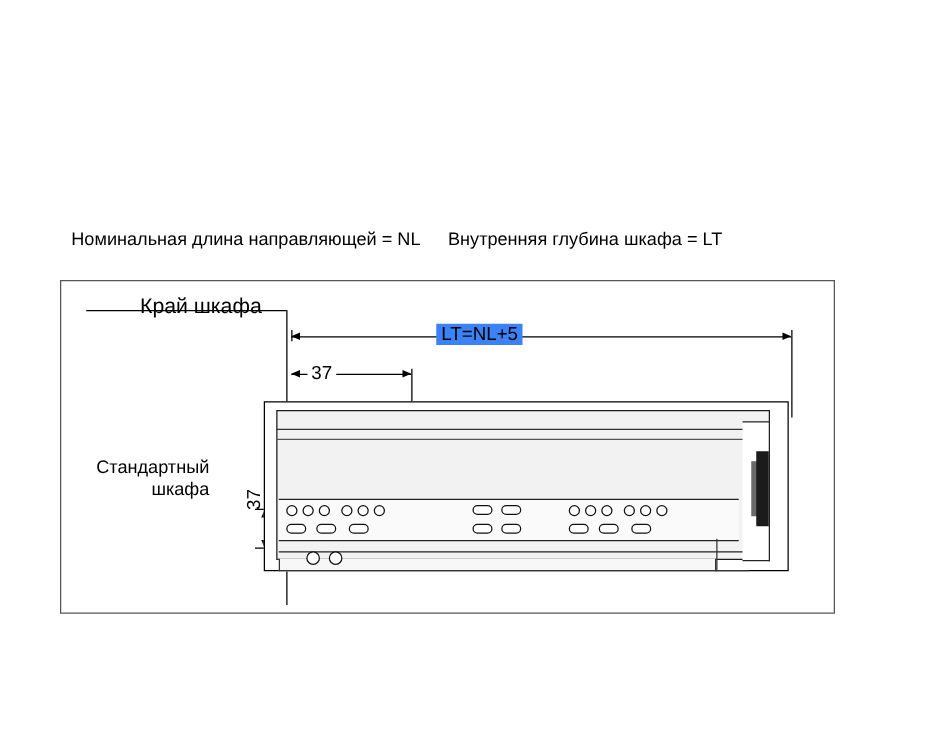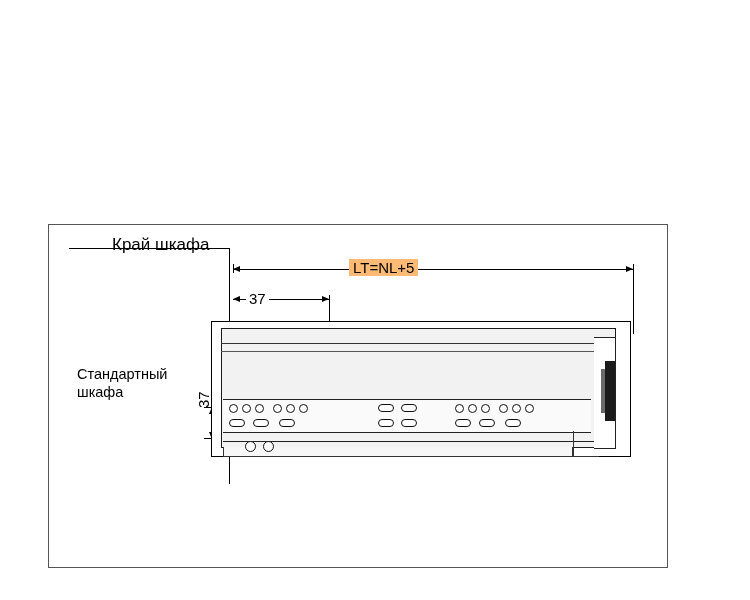--- a/index.html
+++ b/index.html
@@ -55,21 +55,21 @@
     display: inline-block;
     width: 22px;
   }
 
   
   .frame {
     position: absolute;
     left: 48px;
     top: 224px;
     width: 620px;
-    height: 344px;
+    height: 267px;
     border: 1px solid #555555;
     box-sizing: border-box;
     background: #ffffff;
   }
 
   
   .hline {
     position: absolute;
     height: 0;
     border-top: 1px solid #000;
@@ -95,29 +95,30 @@
   }
 
   
   .drawer-label {
     position: absolute;
     left: 28px;
     top: 140px;
     font-size: 14.5px;
     line-height: 18px;
     white-space: nowrap;
+    text-align: right;
   }
 
   
   .dim-lt {
     position: absolute;
     left: 300px;
     top: 34px;
     font-size: 15px;
-    background: #fdba74;
+    background: #3b82f6;
     padding: 0 4px;
     white-space: nowrap;
   }
   .dim-37-top {
     position: absolute;
     left: 197px;
     top: 65px;
     font-size: 15px;
     background: #ffffff;
     padding: 0 3px;
@@ -288,20 +289,23 @@
     border-bottom: 1px solid #333;
     box-sizing: border-box;
   }
 </style>
 </head>
 <body>
 
 <div class="page">
 
 
+  <div class="legend">
+    <span>Номинальная длина направляющей = NL</span><span class="gap"></span><span>Внутренняя глубина шкафа = LT</span>
+  </div>
 
   <div class="frame">
 
     <div class="edge-label">Край шкафа</div>
     <div class="hline" style="left:20px; top:23px; width:160px;"></div>
 
     <div class="vline" style="left:180px; top:23px; height:236px;"></div>
 
     <div class="hline" style="left:184px; top:44px; width:400px;"></div>
     <div class="arrow-l" style="left:184px; top:41px;"></div>

